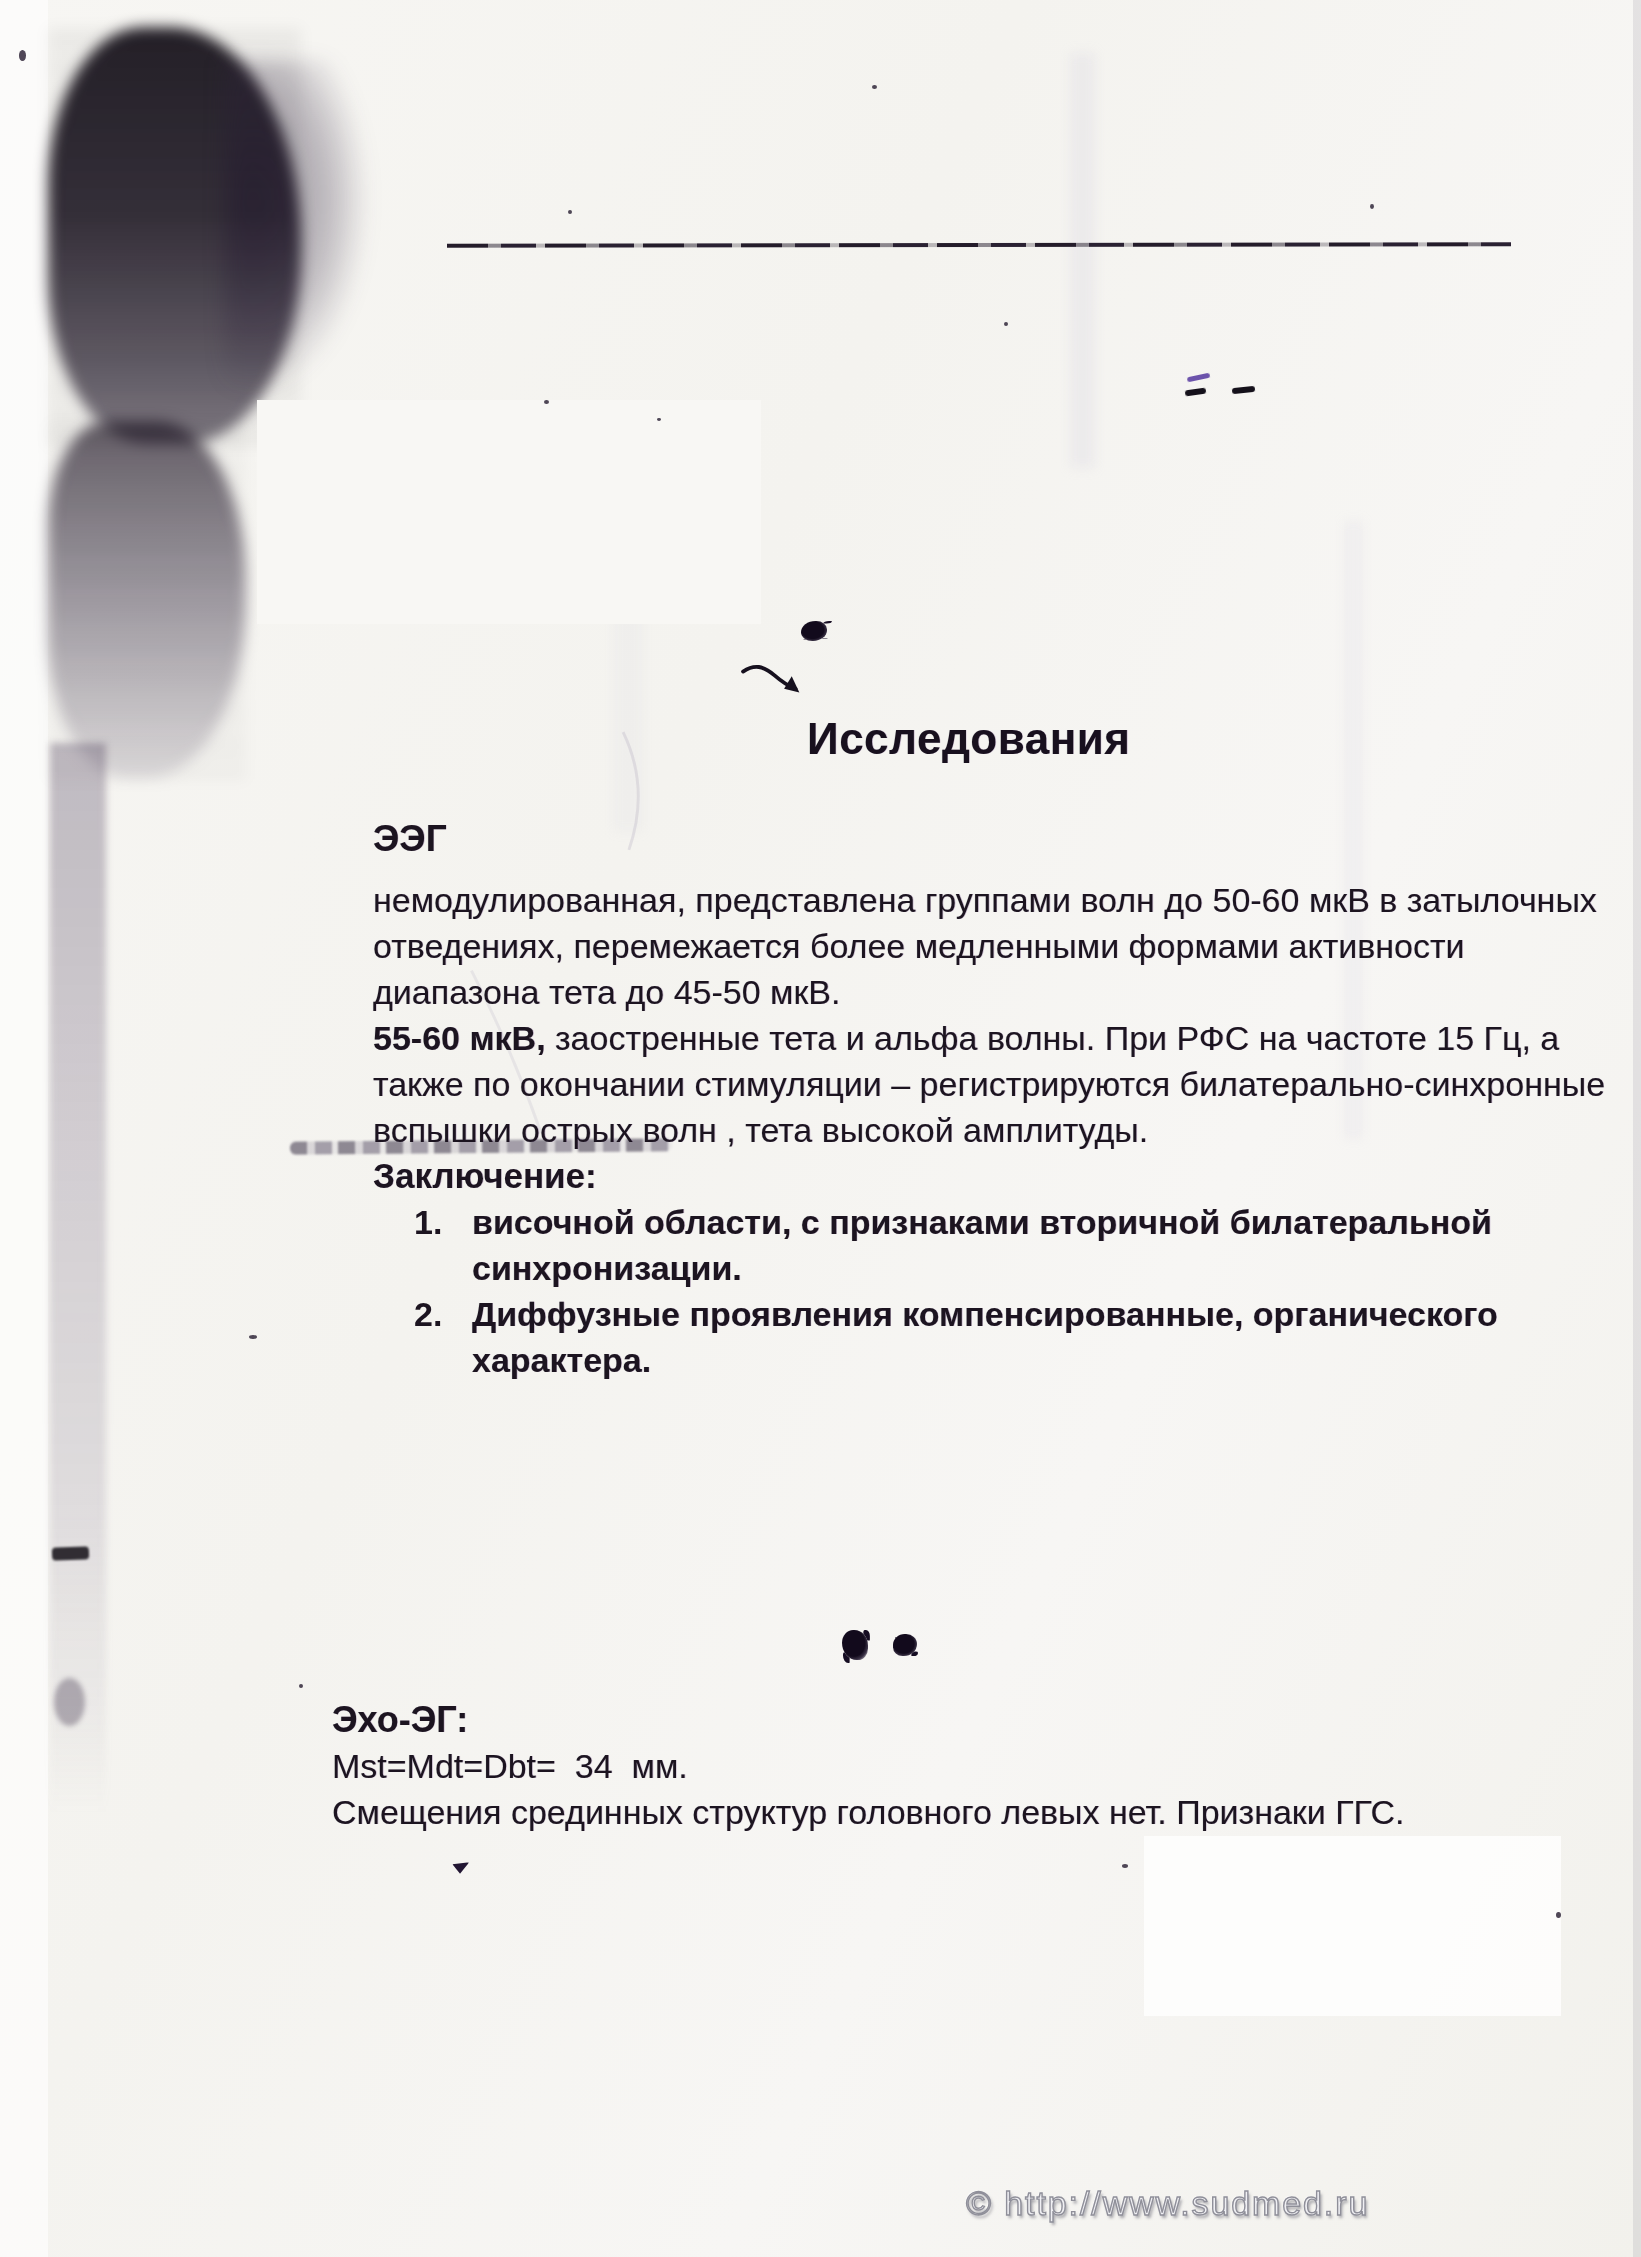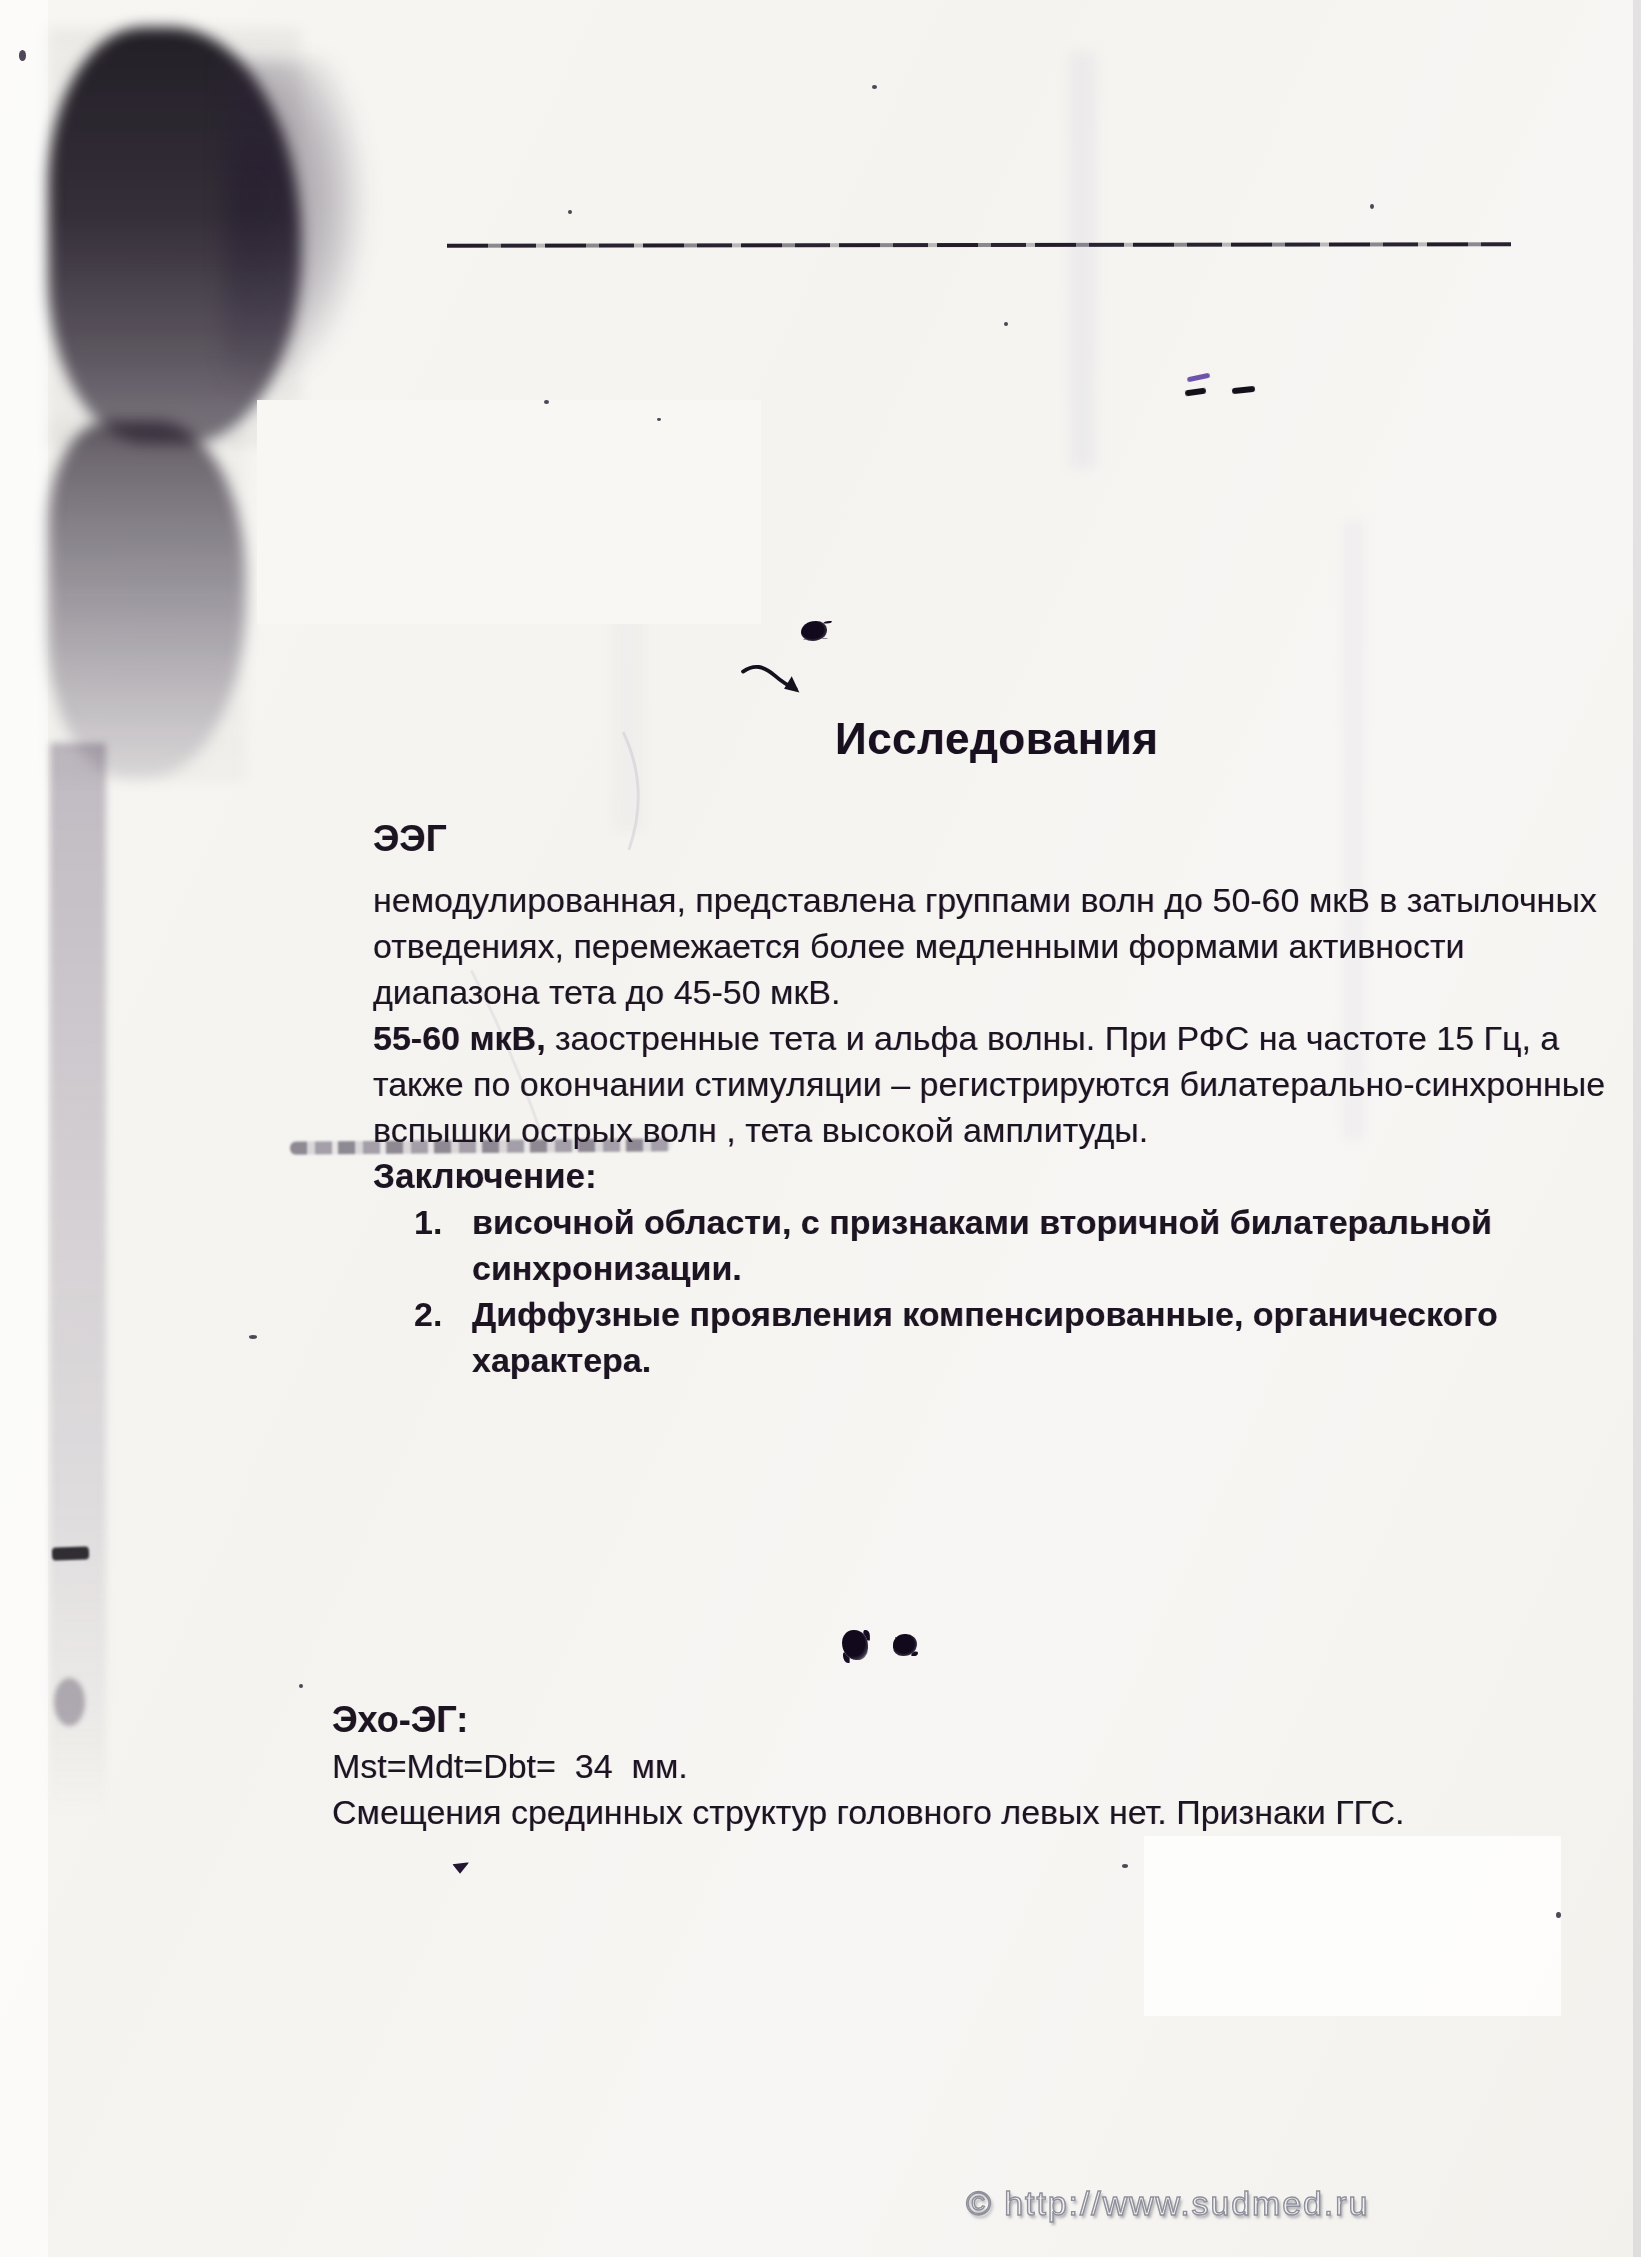--- a/index.html
+++ b/index.html
@@ -58,21 +58,21 @@
   .checkmark{position:absolute;left:452px;top:1861px;width:16.4px;height:12.6px;z-index:4;
     background:#221633;clip-path:polygon(0 35%,100% 0,55% 100%);transform:rotate(9deg);filter:blur(0.4px);}
   .speck{position:absolute;background:#241a2e;border-radius:50%;z-index:4;opacity:.8;}
   .streak{position:absolute;z-index:1;filter:blur(5.8px);}
   .st1{left:1070px;top:53px;width:25px;height:415px;background:rgba(200,193,216,.18);}
   .st2{left:1344px;top:521px;width:19.3px;height:618px;background:rgba(196,190,212,.12);}
   .st3{left:614px;top:541px;width:29px;height:290px;background:rgba(200,195,214,.10);}
   .arcs{position:absolute;left:425px;top:705px;z-index:2;}
   .hand-arrow{position:absolute;left:740px;top:662px;z-index:5;}
   
-  .doc-title{position:absolute;left:835px;top:714px;z-index:6;
+  .doc-title{position:absolute;left:807px;top:714px;z-index:6;
     font-size:44px;font-weight:700;letter-spacing:0.5px;color:#18101e;
     text-shadow:0.6px 0 0 rgba(90,40,120,.28),-0.5px 0 0 rgba(40,80,60,.14);white-space:pre;}
   .text-col{position:absolute;left:332px;top:816px;width:1284px;z-index:6;margin-left:41px;}
   .sec-heading{font-size:37px;font-weight:700;line-height:46px;white-space:pre;
     text-shadow:0.6px 0 0 rgba(90,40,120,.28),-0.5px 0 0 rgba(40,80,60,.14);}
   .text-col .sec-heading{margin-bottom:14.5px;}
   .line{font-size:34px;line-height:46px;white-space:pre;
     text-shadow:0.6px 0 0 rgba(90,40,120,.28),-0.5px 0 0 rgba(40,80,60,.14);}
   .bold-seg{font-weight:700;}
   .concl-heading{font-size:35px;font-weight:700;line-height:46px;white-space:pre;

